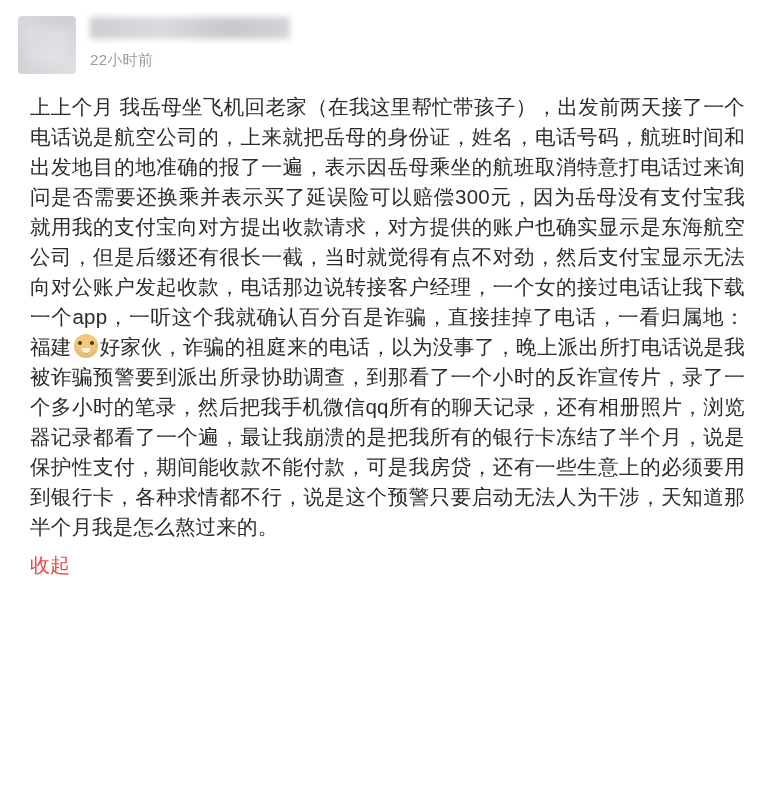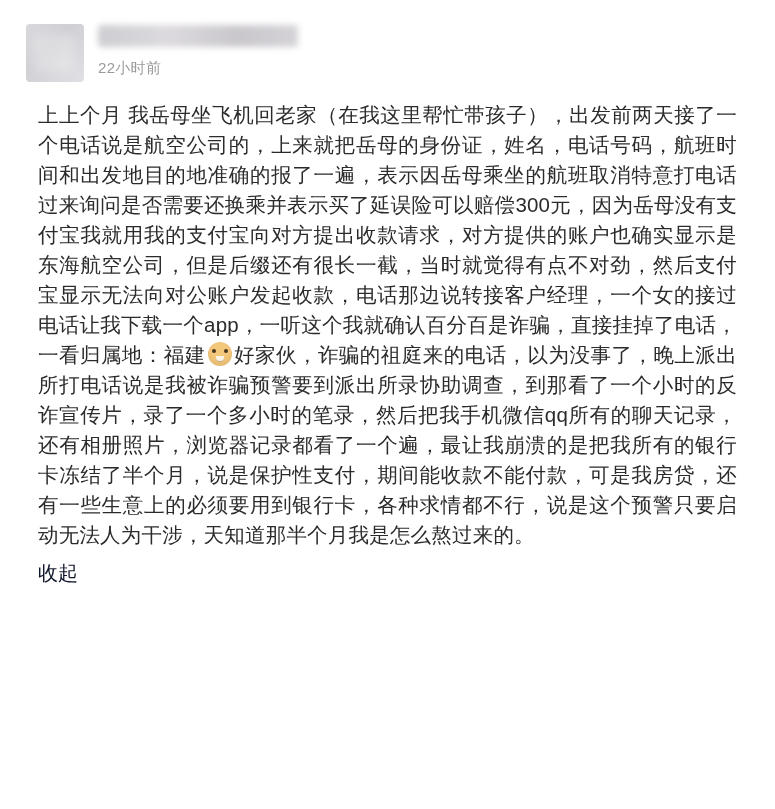--- a/index.html
+++ b/index.html
@@ -12,21 +12,21 @@
     height: 809px;
     font-family: "Liberation Sans", "DejaVu Sans", sans-serif;
     color: #222;
     overflow: hidden;
   }
   .post {
     position: relative;
     width: 775px;
     height: 809px;
     box-sizing: border-box;
-    padding: 12px;
+    padding: 4px;
     background: #fff;
   }
   .header {
     display: flex;
     align-items: flex-start;
     padding: 10px 14px 0 14px;
     height: 72px;
     box-sizing: border-box;
   }
   .avatar {
@@ -128,21 +128,21 @@
     top: 14px;
     width: 8px;
     height: 5px;
     border-radius: 0 0 8px 8px;
     background: #fbf3e4;
     border-bottom: 1px solid #bda884;
   }
   .collapse {
     padding: 10px 26px 0 26px;
     font-size: 20px;
-    color: #0f172a;
+    color: #ef4444;
     cursor: pointer;
     display: inline-block;
   }
 </style>
 </head>
 <body>
 
 <div class="post">
 
   <div class="header">

